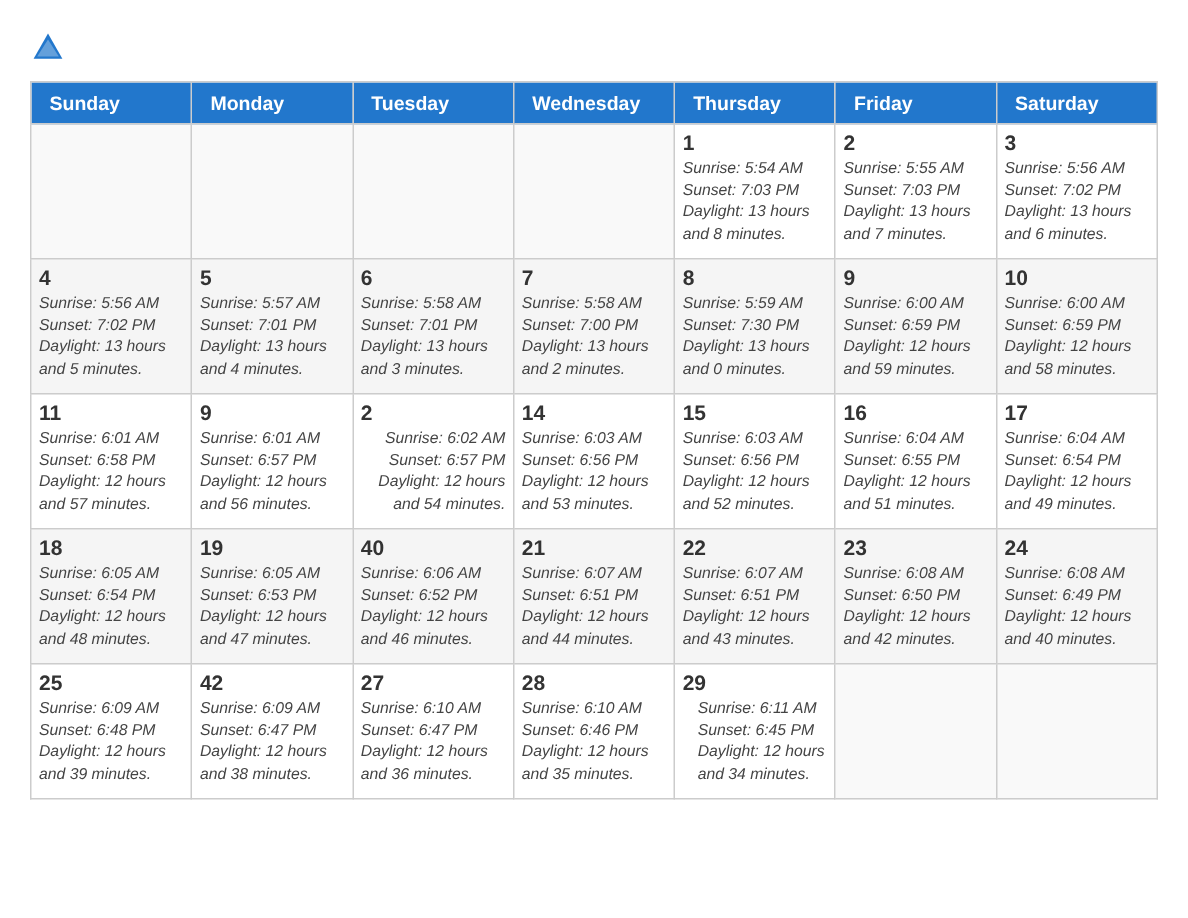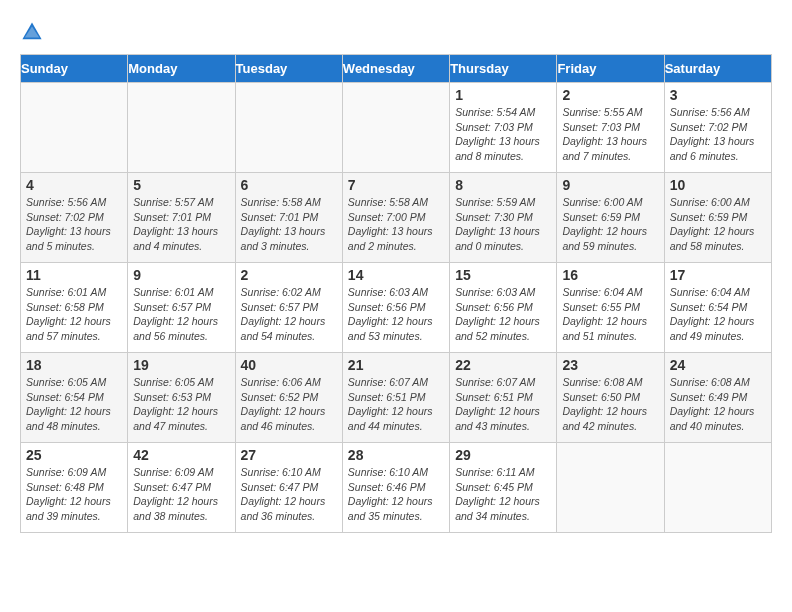--- a/index.html
+++ b/index.html
@@ -50,21 +50,21 @@
     table {
       width: 100%;
       border-collapse: collapse;
       table-layout: fixed;
     }
     th {
       background-color: #2277cc;
       color: #fff;
       font-size: 13px;
       font-weight: bold;
-      padding: 6px 0;
+      padding: 6px 12px;
       text-align: left;
       border: 1px solid #ccc;
     }
     td {
       vertical-align: top;
       border: 1px solid #ccc;
       padding: 4px 5px;
       height: 90px;
       font-size: 11px;
       color: #333;
@@ -213,21 +213,21 @@
         </td>
         <td>
           <span class="day-number">9</span>
           <div class="day-info" style="white-space: pre-line;">Sunrise: 6:01 AM
 Sunset: 6:57 PM
 Daylight: 12 hours
 and 56 minutes.</div>
         </td>
         <td>
           <span class="day-number">2</span>
-          <div class="day-info" style="white-space: pre-line;">Sunrise: 6:02 AM
+          <div class="day-info" style="white-space: pre-line; text-align: right;">Sunrise: 6:02 AM
 Sunset: 6:57 PM
 Daylight: 12 hours
 and 54 minutes.</div>
         </td>
         <td>
           <span class="day-number">14</span>
           <div class="day-info" style="white-space: pre-line;">Sunrise: 6:03 AM
 Sunset: 6:56 PM
 Daylight: 12 hours
 and 53 minutes.</div>
@@ -329,21 +329,21 @@
         </td>
         <td>
           <span class="day-number">28</span>
           <div class="day-info" style="white-space: pre-line;">Sunrise: 6:10 AM
 Sunset: 6:46 PM
 Daylight: 12 hours
 and 35 minutes.</div>
         </td>
         <td>
           <span class="day-number">29</span>
-          <div class="day-info" style="white-space: pre-line;">Sunrise: 6:11 AM
+          <div class="day-info" style="white-space: pre-line; margin-left: 10px;">Sunrise: 6:11 AM
 Sunset: 6:45 PM
 Daylight: 12 hours
 and 34 minutes.</div>
         </td>
         <td class="empty"></td>
         <td class="empty"></td>
       </tr>
     </tbody>
 </table>
 

